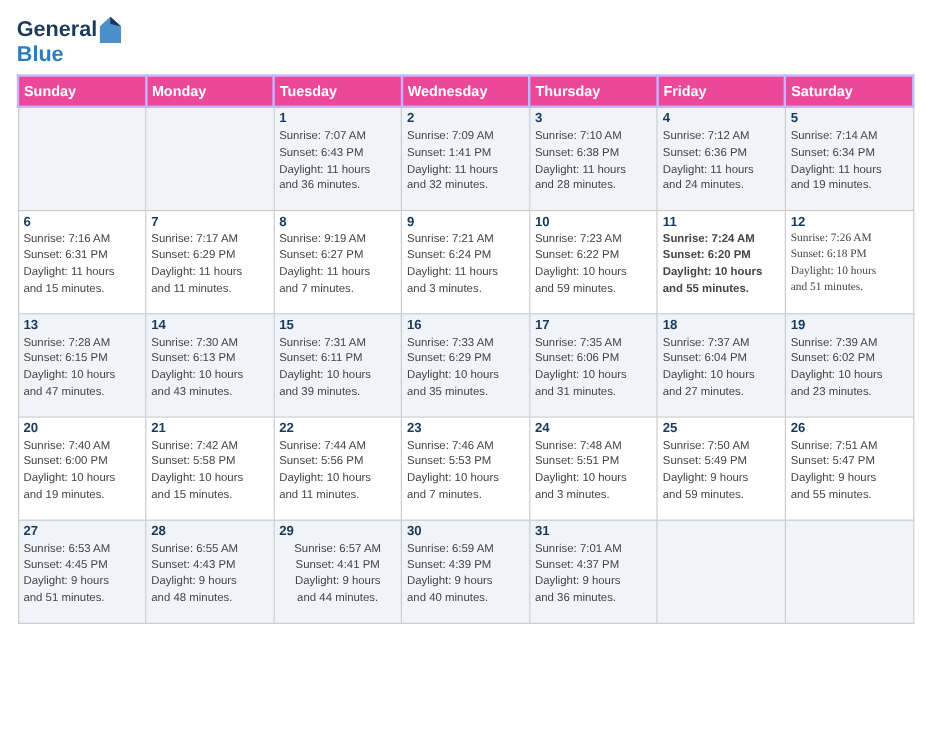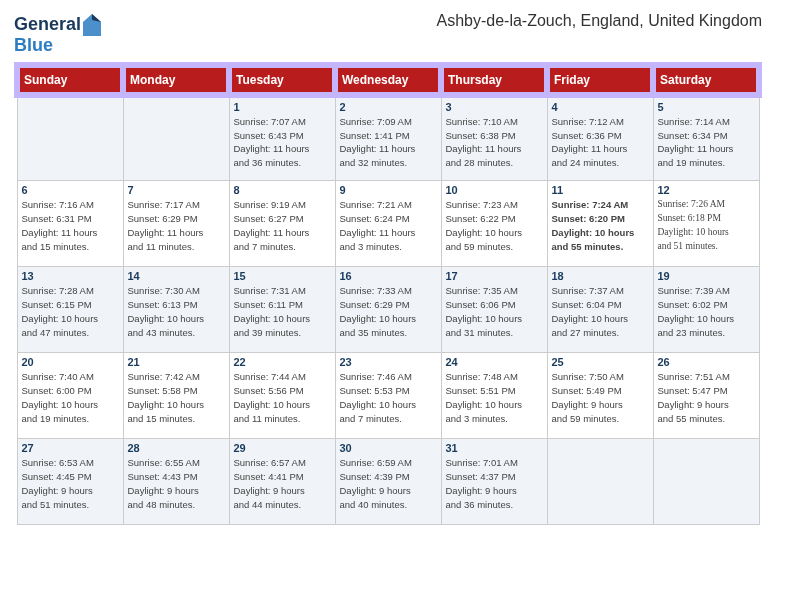--- a/index.html
+++ b/index.html
@@ -53,27 +53,27 @@
       color: #333;
       margin-top: 2px;
     }
     table {
       width: 100%;
       border-collapse: collapse;
       margin-top: 6px;
       table-layout: fixed;
     }
     thead tr th {
-      background-color: #b91c1c;
+      background-color: #ec4899;
       color: #fff;
       font-size: 12px;
       font-weight: bold;
       padding: 5px 4px;
       text-align: left;
-      border: 6px solid #c4b5fd;
+      border: 2px solid #c4b5fd;
     }
     tbody tr td {
       border: 1px solid #ccc;
       vertical-align: top;
       padding: 3px 4px;
       font-size: 9.5px;
       color: #333;
       height: 86px;
     }
     tbody tr:nth-child(odd) td {
@@ -107,21 +107,20 @@
           </span>
           <svg class="logo-icon" viewBox="0 0 18 22" fill="none">
             <path d="M9 0 L18 8 L18 22 L0 22 L0 8 Z" fill="#2b7cc1" opacity="0.85"></path>
             <path d="M9 0 L18 8 L9 6 Z" fill="#1a3a5c"></path>
           </svg>
         </div>
         <span class="logo-text logo-blue">Blue</span>
       </div>
     </div>
     <div class="title-section">
-      <div class="subtitle">Ashby-de-la-Zouch, England, United Kingdom</div>
     </div>
   </div>
 
   <table>
     <thead>
       <tr>
         <th>Sunday</th>
         <th>Monday</th>
         <th>Tuesday</th>
         <th>Wednesday</th>
@@ -333,21 +332,21 @@
           </td>
           <td>
             <span class="day-number">28</span>
             <div class="day-info" style="white-space: pre-line;">Sunrise: 6:55 AM
 Sunset: 4:43 PM
 Daylight: 9 hours
 and 48 minutes.</div>
           </td>
           <td>
             <span class="day-number">29</span>
-            <div class="day-info" style="white-space: pre-line;">Sunrise: 6:57 AM
+            <div class="day-info" style="white-space: pre-line; text-align: center;">Sunrise: 6:57 AM
 Sunset: 4:41 PM
 Daylight: 9 hours
 and 44 minutes.</div>
           </td>
           <td>
             <span class="day-number">30</span>
             <div class="day-info" style="white-space: pre-line;">Sunrise: 6:59 AM
 Sunset: 4:39 PM
 Daylight: 9 hours
 and 40 minutes.</div>

